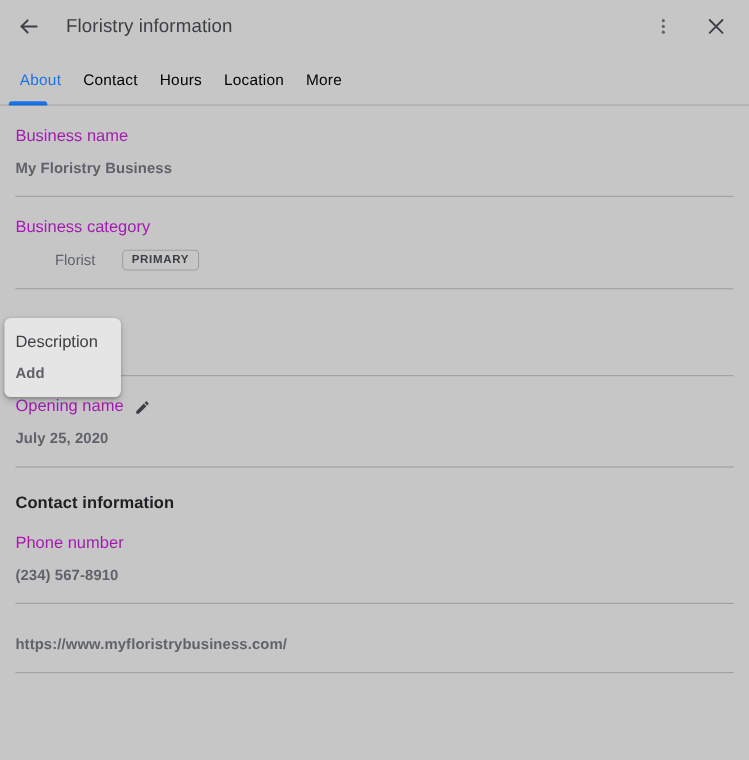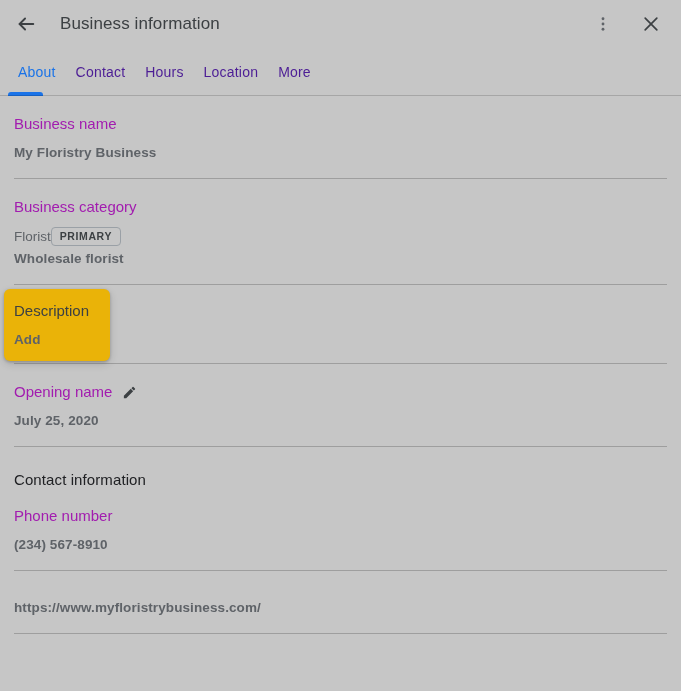--- a/index.html
+++ b/index.html
@@ -71,21 +71,21 @@
     height: 1px;
     background: rgba(0,0,0,0.16);
   }
   .tab {
     position: relative;
     height: 48px;
     display: flex;
     align-items: center;
     padding: 0 10px;
     font-size: 14px;
-    color: #4c1d95;
+    color: #000000;
     letter-spacing: 0.2px;
     cursor: pointer;
     background: transparent;
     border: none;
     font-family: inherit;
     white-space: nowrap;
   }
   .tab.active { color: #1a73e8; }
   .tab-underline {
     position: absolute;
@@ -130,22 +130,23 @@
     margin-top: 4px;
   }
   .divider {
     height: 1px;
     background: rgba(0,0,0,0.2);
     margin: 0 14px;
   }
   .category-row {
     display: flex;
     align-items: center;
-    gap: 0;
+    gap: 24px;
     margin-top: 10px;
+    margin-left: 36px;
   }
   .category-name {
     font-size: 13.5px;
     color: #5f6368;
     line-height: 18px;
   }
   .badge {
     display: inline-flex;
     align-items: center;
     height: 19px;
@@ -155,35 +156,35 @@
     font-size: 10.5px;
     font-weight: bold;
     letter-spacing: 0.6px;
     color: #3c4043;
     line-height: 1;
     box-sizing: border-box;
     text-align: center;
   }
   .section-heading {
     font-size: 15px;
-    font-weight: normal;
+    font-weight: bold;
     color: #202124;
     padding: 24px 0 0 0;
     letter-spacing: 0.1px;
   }
   .edit-icon { display: inline-flex; align-items: center; }
 
   
   .focus-card {
     position: absolute;
     left: 4px;
     top: 289px;
     width: 106px;
     height: 72px;
-    background: #eab308;
+    background: #e5e5e5;
     border-radius: 6px;
     box-shadow: 0 1px 3px rgba(0,0,0,0.22), 0 3px 8px rgba(0,0,0,0.14);
     box-sizing: border-box;
     padding: 12px 10px 0 10px;
     z-index: 5;
     cursor: pointer;
   }
   .focus-card .field-label { font-size: 15px; color: #3c4043; }
   .focus-card .field-value { margin-top: 10px; }
 </style>
@@ -192,21 +193,21 @@
 
 <div class="header">
   <button class="icon-btn">
     <span>
       <svg width="22" height="22" viewBox="0 0 24 24" fill="none" stroke="#3c4043" stroke-width="2" stroke-linecap="round" stroke-linejoin="round">
         <line x1="20" y1="12" x2="5" y2="12"></line>
         <polyline points="11 18 5 12 11 6"></polyline>
       </svg>
     </span>
   </button>
-  <div class="header-title">Business information</div>
+  <div class="header-title">Floristry information</div>
   <div class="header-actions">
     <button class="icon-btn">
       <span>
         <svg width="18" height="18" viewBox="0 0 24 24" fill="#5f6368">
           <circle cx="12" cy="5" r="1.9"></circle>
           <circle cx="12" cy="12" r="1.9"></circle>
           <circle cx="12" cy="19" r="1.9"></circle>
         </svg>
       </span>
     </button>
@@ -250,21 +251,20 @@
   </div>
   <div class="divider"></div>
 
   <div class="section">
     <div class="field">
       <div class="field-label">Business category</div>
       <div class="category-row">
         <span class="category-name">Florist</span>
         <span class="badge">PRIMARY</span>
       </div>
-      <div class="field-value sub">Wholesale florist</div>
     </div>
   </div>
   <div class="divider"></div>
 
   <div class="section">
     <div class="field" style="height:44px;"></div>
   </div>
   <div class="divider"></div>
 
   <div class="section">

